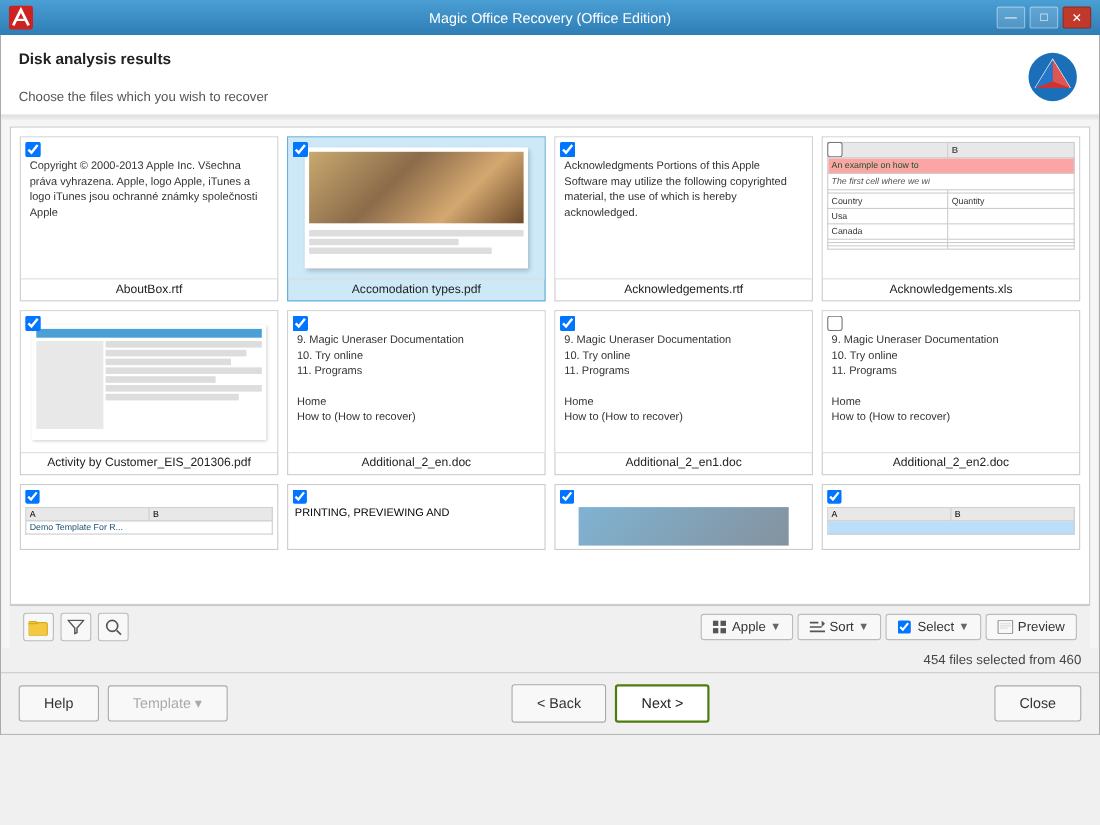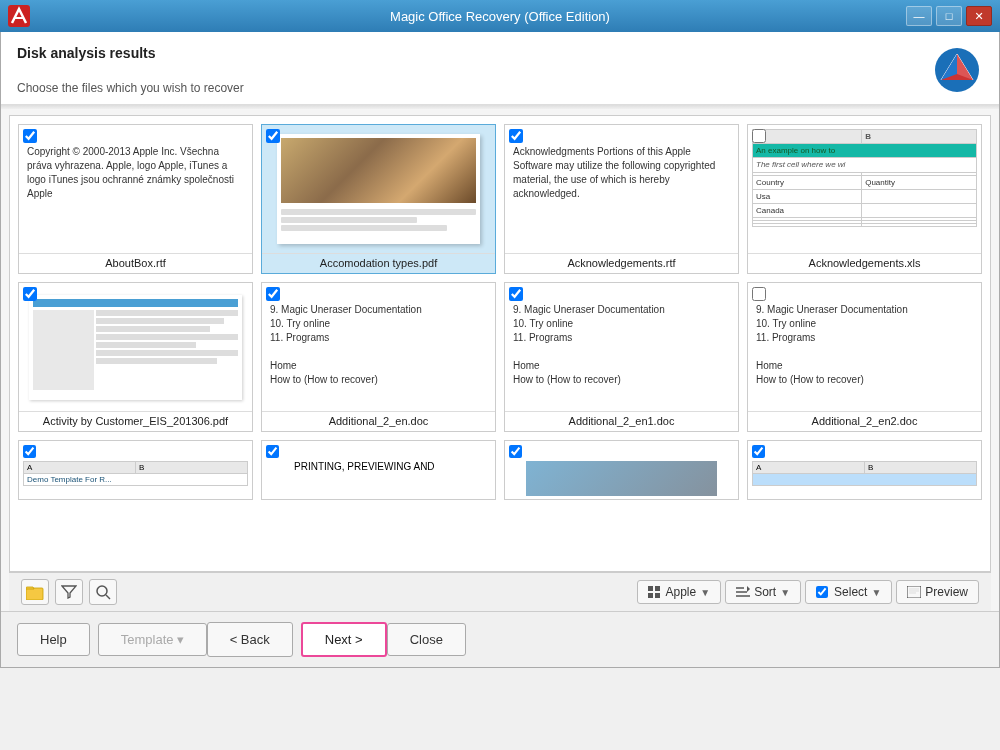--- a/index.html
+++ b/index.html
@@ -256,20 +256,21 @@
       color: #444;
       background: #f0f0f0;
     }
 
     
     .bottom-bar {
       background: #f0f0f0;
       border-top: 1px solid #ccc;
       padding: 10px 16px;
       display: flex;
+      justify-content: space-between;
       align-items: center;
     }
     .bottom-left {
       display: flex;
       gap: 8px;
     }
     .bottom-center {
       display: flex;
       gap: 8px;
     }
@@ -277,21 +278,21 @@
       padding: 8px 22px;
       font-size: 13px;
       border-radius: 3px;
       cursor: pointer;
       border: 1px solid #aaa;
       background: #f8f8f8;
       color: #333;
     }
     .btn.primary {
       background: white;
-      border: 2px solid #ec4899;
+      border: 2px solid #4d7c0f;
       color: #222;
       font-weight: 500;
     }
     .btn.disabled {
       color: #aaa;
       cursor: default;
     }
 
     
     .file-area::-webkit-scrollbar { width: 14px; }
@@ -399,21 +400,21 @@
         <div class="file-preview" style="padding: 4px;">
           <table class="xls-preview">
             <thead>
               <tr class="header-row">
                 <td style="background:#e8e8e8; font-weight:bold; color:#555; font-size:8px;">A</td>
                 <td style="background:#e8e8e8; font-weight:bold; color:#555; font-size:8px;">B</td>
               </tr>
             </thead>
             <tbody>
               <tr>
-                <td colspan="2" style="background:#14b8a6; color:#155724; font-size:8px;">An example on how to</td>
+                <td colspan="2" style="background:#fca5a5; color:#155724; font-size:8px;">An example on how to</td>
               </tr>
               <tr>
                 <td colspan="2" class="italic-cell" style="font-size:8px;">The first cell where we wi</td>
               </tr>
               <tr>
                   <td></td>
                   <td></td>
                 </tr>
               <tr>
                 <td style="font-size:8px;">Country</td>
@@ -509,21 +510,21 @@
                 <tr>
                   <td colspan="2" style="font-size:8px; color:#1a5276;">Demo Template For R...</td>
                 </tr>
               </tbody>
           </table>
         </div>
       </div>
 
       <div class="partial-item">
         <input type="checkbox" class="checkbox" checked="" style="">
-        <div style="padding: 20px 6px 2px 6px; font-size:10px;margin-left:26px;">PRINTING, PREVIEWING AND</div>
+        <div style="padding: 20px 6px 2px 6px; font-size:10px;">PRINTING, PREVIEWING AND</div>
       </div>
 
       <div class="partial-item">
         <input type="checkbox" class="checkbox" checked="" style="">
         <div style="padding:20px 4px 2px 4px; display:flex; justify-content:center;">
           <div style="width:85%; height:35px; background:linear-gradient(135deg, #7fb3d3 0%, #85929e 100%);"></div>
         </div>
       </div>
 
       <div class="partial-item">
@@ -599,20 +600,23 @@
           <rect x="0" y="0" width="14" height="12" rx="1" fill="none" stroke="#555" stroke-width="1.2"></rect>
           <line x1="2" y1="3" x2="12" y2="3" stroke="#ddd" stroke-width="1"></line>
           <line x1="2" y1="5" x2="12" y2="5" stroke="#ddd" stroke-width="1"></line>
           <line x1="2" y1="7" x2="9" y2="7" stroke="#ddd" stroke-width="1"></line>
         </svg>
         <span>Preview</span>
       </div>
     </div>
   </div>
 
+  <div class="status-bar">
+    <span>454 files selected from 460</span>
+  </div>
 
   <div class="bottom-bar">
     <div class="bottom-left">
       <button class="btn">Help</button>
       <button class="btn disabled">Template ▾</button>
     </div>
     <div class="bottom-center">
       <button class="btn">&lt; Back</button>
       <button class="btn primary">Next &gt;</button>
     </div>

